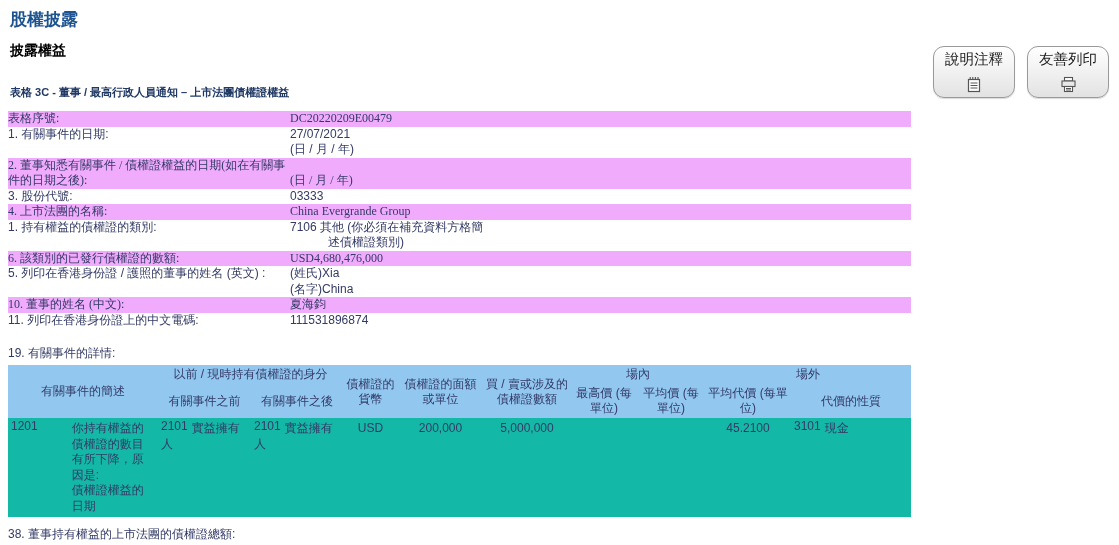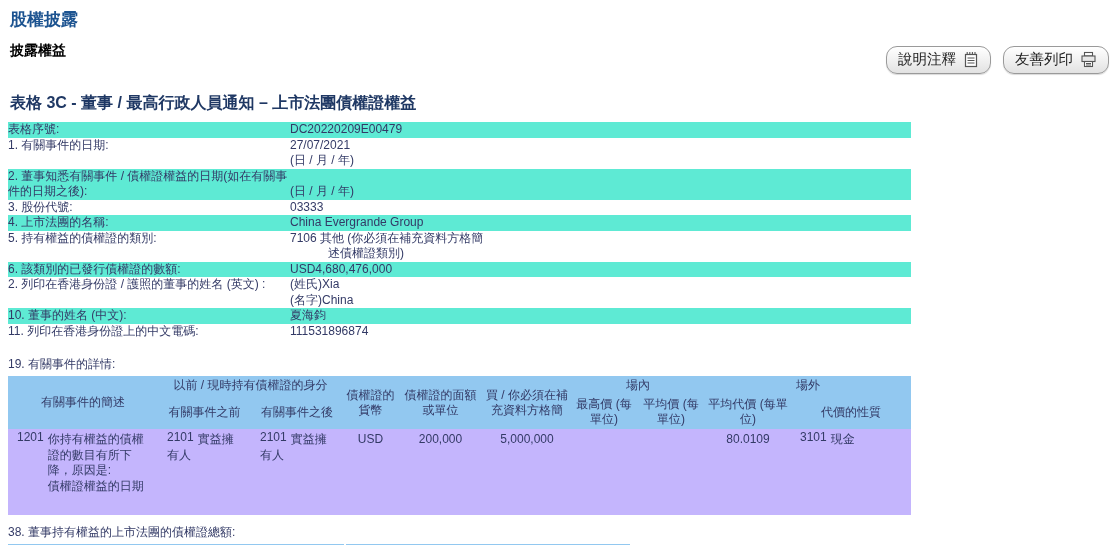--- a/index.html
+++ b/index.html
@@ -6,50 +6,51 @@
   body {
     width:1119px; height:545px; overflow:hidden;
     background:#ffffff; color:#333a66;
     font-family:"Liberation Sans","DejaVu Sans",sans-serif;
     font-size:12px;
   }
   .page { position:relative; padding:8px; box-sizing:border-box; width:1119px; height:545px; }
 
   .h1 { color:#1c5390; font-size:17px; font-weight:bold; margin:2px 0 0 2px; line-height:20px; }
   .h2 { color:#000; font-size:14px; font-weight:bold; margin:13px 0 0 2px; line-height:15px; }
-  .h3 { color:#1f3864; font-size:16px; font-weight:bold; margin:38px 0 0 2px; line-height:14px; }
+  .h3 { color:#1f3864; font-size:11px; font-weight:bold; margin:27px 0 0 2px; line-height:14px; }
 
   .toolbar { position:absolute; top:46px; right:10px; display:flex; gap:12px; }
   .btn {
     display:inline-flex; align-items:center; gap:7px;
     font-family:inherit; font-size:14.5px; color:#222;
     padding:3px 11px 4px 11px; cursor:pointer;
     border:1px solid #9a9a9a; border-radius:11px;
     background:linear-gradient(#ffffff,#eeeeee 60%,#e2e2e2);
     box-shadow:0 1px 1px rgba(0,0,0,0.15);
+    flex-direction:column;
   }
   .btn svg { display:block; }
 
   .fields { width:903px; margin-top:12px; }
   .frow { display:flex; line-height:15.5px; }
-  .frow.shaded { background:#5eead4; }
+  .frow.shaded { background:#f0abfc;font-family:Liberation Serif, serif; }
   .flabel { width:282px; flex:none; }
   .fvalue { flex:1; }
   .vline { min-height:15.5px; }
   .vline.indent { padding-left:38px; }
 
   .sec-title { margin:18px 0 4px 0; line-height:15px; }
 
   table.t24 { border-collapse:collapse; table-layout:fixed; width:903px; font-size:12px; margin-top:0; }
   .t24 th { background:#92c8f0; font-weight:normal; text-align:center; vertical-align:middle; padding:2px 3px; line-height:15px; }
-  .t24 td { background:#c4b5fd; vertical-align:top; padding:3px 9px; line-height:15.5px; }
+  .t24 td { background:#14b8a6; vertical-align:top; padding:3px 3px; line-height:15.5px; }
   .t24 tr.data td { height:80px; }
   .code { position:relative; top:-2px; margin-right:4px; }
   .desc-wrap { display:flex; }
-  .desc-lines { flex:1; }
+  .desc-lines { flex:1;margin-left:30px; }
   .ta-c { text-align:center; }
   .ta-l { text-align:center; }
 
   table.t25 { border-collapse:collapse; table-layout:fixed; font-size:12px; margin-top:4px; }
   .t25 th { background:#92c8f0; font-weight:normal; text-align:left; padding:1px 2px; line-height:15px; }
   .t25 th.sep { border-right:2px solid #ffffff; }
   .t25 .pad-l { padding-left:40px; }
 </style>
 </head>
 <body>
@@ -118,34 +119,34 @@
           <div class="vline">03333</div>
         </div>
     </div>
     <div class="frow shaded">
       <div class="flabel">4. 上市法團的名稱:</div>
       <div class="fvalue">
           <div class="vline">China Evergrande Group</div>
         </div>
     </div>
     <div class="frow">
-      <div class="flabel">5. 持有權益的債權證的類別:</div>
+      <div class="flabel">1. 持有權益的債權證的類別:</div>
       <div class="fvalue">
         <div class="vline">7106 其他  (你必須在補充資料方格簡</div>
         <div class="vline indent">述債權證類別)</div>
       </div>
     </div>
     <div class="frow shaded">
       <div class="flabel">6. 該類別的已發行債權證的數額:</div>
       <div class="fvalue">
           <div class="vline">USD4,680,476,000</div>
         </div>
     </div>
     <div class="frow">
-      <div class="flabel">2. 列印在香港身份證 / 護照的董事的姓名 (英文) :</div>
+      <div class="flabel">5. 列印在香港身份證 / 護照的董事的姓名 (英文) :</div>
       <div class="fvalue">
         <div class="vline">(姓氏)Xia</div>
         <div class="vline">(名字)China</div>
       </div>
     </div>
     <div class="frow shaded">
       <div class="flabel">10. 董事的姓名 (中文):</div>
       <div class="fvalue">
           <div class="vline">夏海鈞</div>
         </div>
@@ -172,21 +173,21 @@
         <col style="width:68px">
       <col style="width:86px">
         <col style="width:120px">
     </colgroup>
     <tbody>
         <tr>
       <th rowspan="2">有關事件的簡述</th>
       <th colspan="2">以前 / 現時持有債權證的身分</th>
       <th rowspan="2">債權證的貨幣</th>
       <th rowspan="2">債權證的面額或單位</th>
-      <th rowspan="2">買 / 你必須在補充資料方格簡</th>
+      <th rowspan="2">買 / 賣或涉及的債權證數額</th>
       <th colspan="2">場內</th>
       <th colspan="2">場外</th>
     </tr>
     <tr>
       <th>有關事件之前</th>
       <th>有關事件之後</th>
       <th>最高價 (每單位)</th>
       <th>平均價 (每單位)</th>
       <th>平均代價 (每單位)</th>
       <th>代價的性質</th>
@@ -205,21 +206,21 @@
         <span class="code">2101</span><span>實益擁有人</span>
       </td>
       <td>
         <span class="code">2101</span><span>實益擁有人</span>
       </td>
       <td class="ta-l">USD</td>
       <td class="ta-c">200,000</td>
       <td class="ta-c">5,000,000</td>
       <td class="ta-c"></td>
       <td class="ta-c"></td>
-      <td class="ta-c">80.0109</td>
+      <td class="ta-c">45.2100</td>
       <td>
         <span class="code">3101</span><span>現金</span>
       </td>
     </tr>
   </tbody>
     </table>
 
   <div class="sec-title" style="margin-top:10px;">38. 董事持有權益的上市法團的債權證總額:</div>
 
   <table class="t25">

